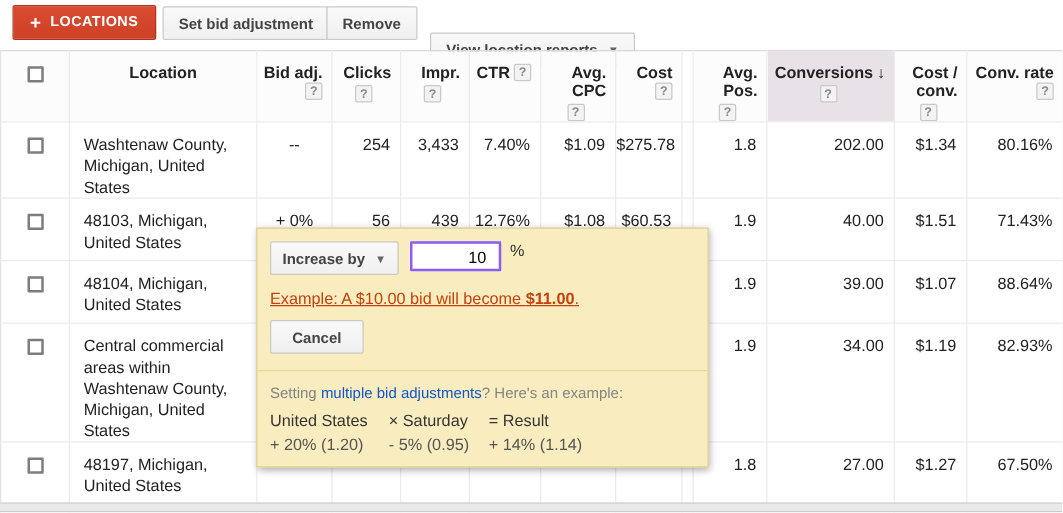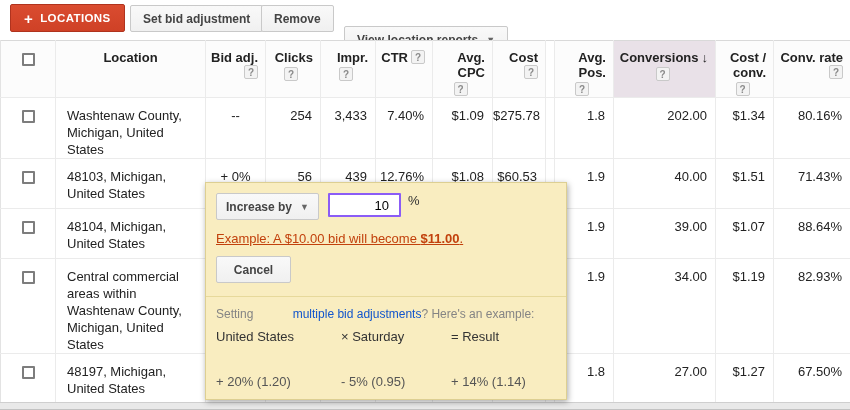--- a/index.html
+++ b/index.html
@@ -84,22 +84,22 @@
   .p-pct { margin-left:7px; color:#333; }
   .p-example { margin-top:11px; color:#c2410c;text-decoration:underline; }
   .p-actions { margin-top:10px; display:flex; gap:12px; }
   .btn-save {
     width:62px; justify-content:center; color:#fff;
     background:linear-gradient(#4e92fd,#4284f3); border-color:#3371e3;
   }
   .btn-cancel { width:75px; justify-content:center; }
   .p-divider { margin:13px -10px 0; border-top:1px solid #e7d99b; }
   .p-note { margin-top:10px; font-size:12px; color:#848484; }
-  .p-link { color:#1155cc; cursor:pointer; text-decoration:none;margin-left:36px; }
-  .p-minitable { margin-top:8px; display:grid; grid-template-columns:95px 80px auto; row-gap:4px;gap:30px; }
+  .p-link { color:#1155cc; cursor:pointer; text-decoration:none; }
+  .p-minitable { margin-top:8px; display:grid; grid-template-columns:95px 80px auto; row-gap:4px; }
   .mt-h { color:#333; }
   .mt-v { color:#555; }
 </style>
 </head>
 <body>
 
 <div class="app">
 
   <div class="toolbar">
     <button class="btn btn-red">

